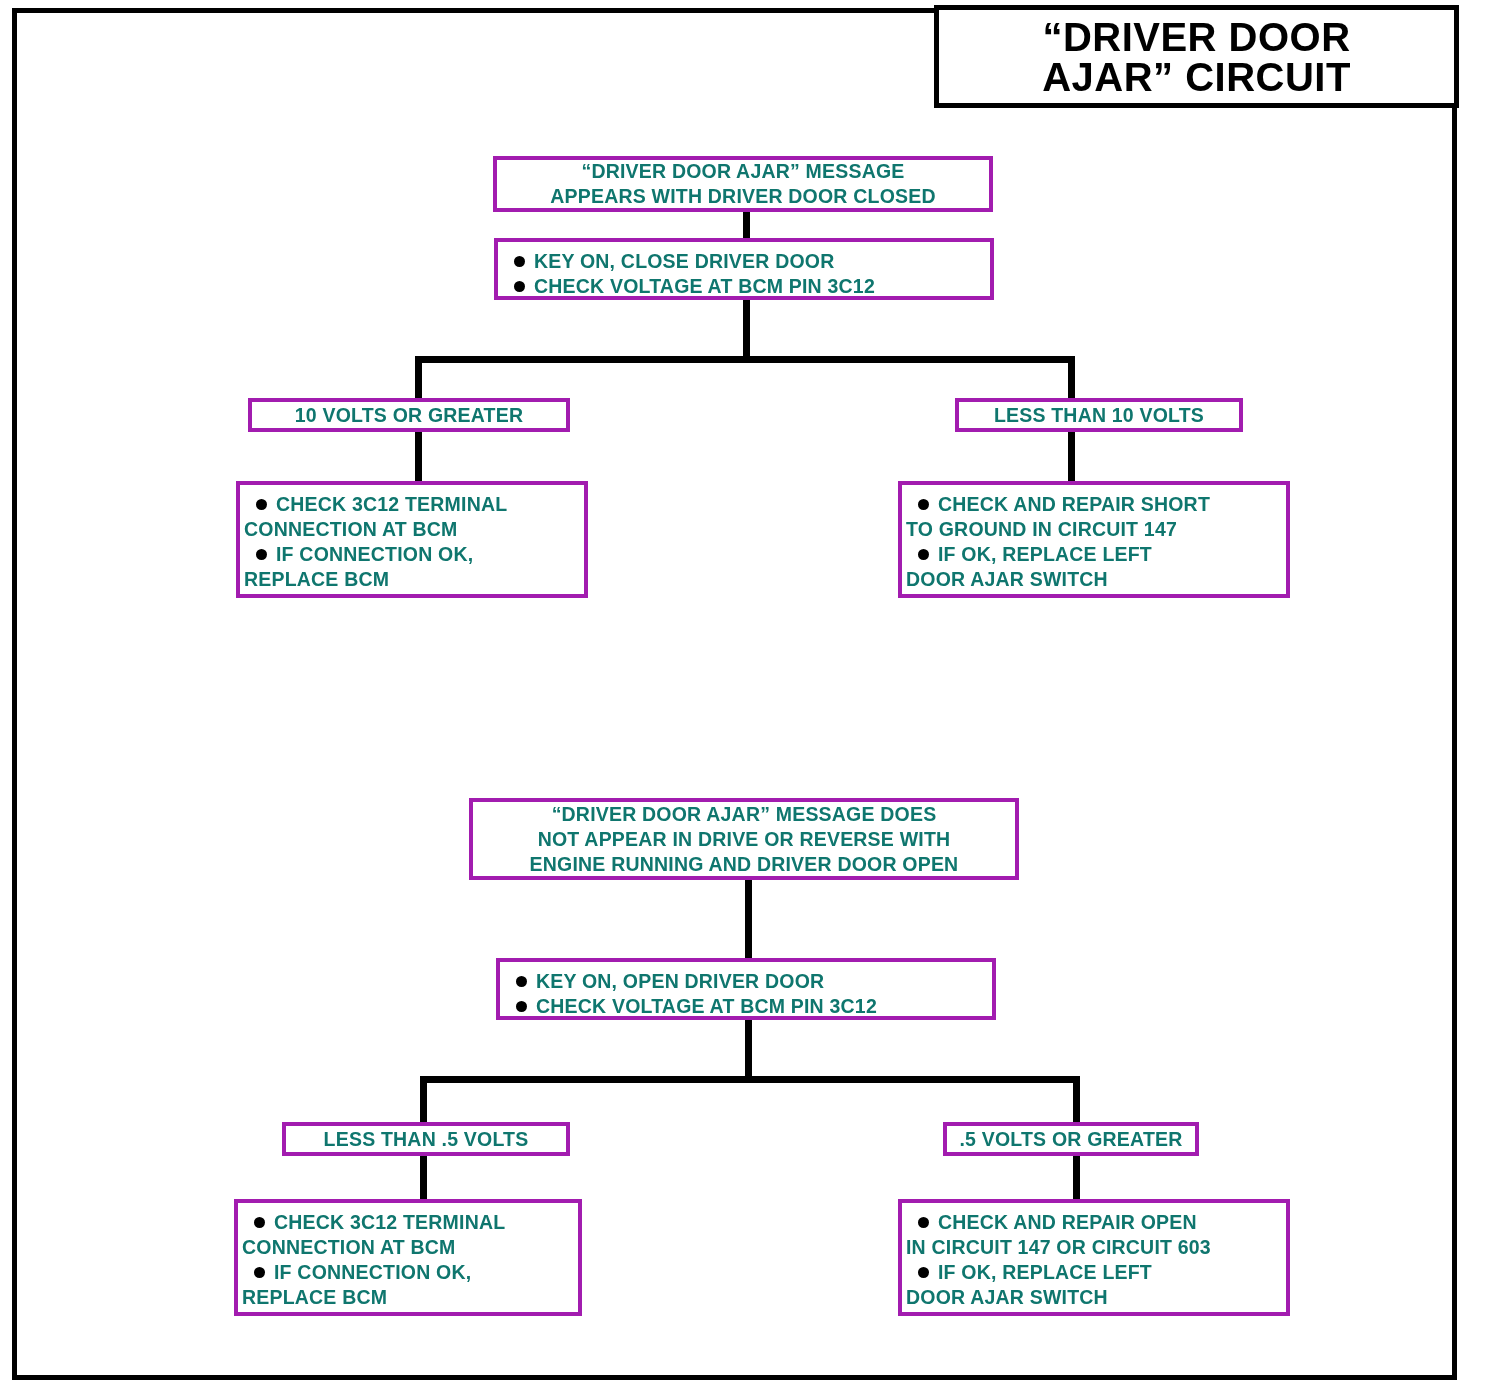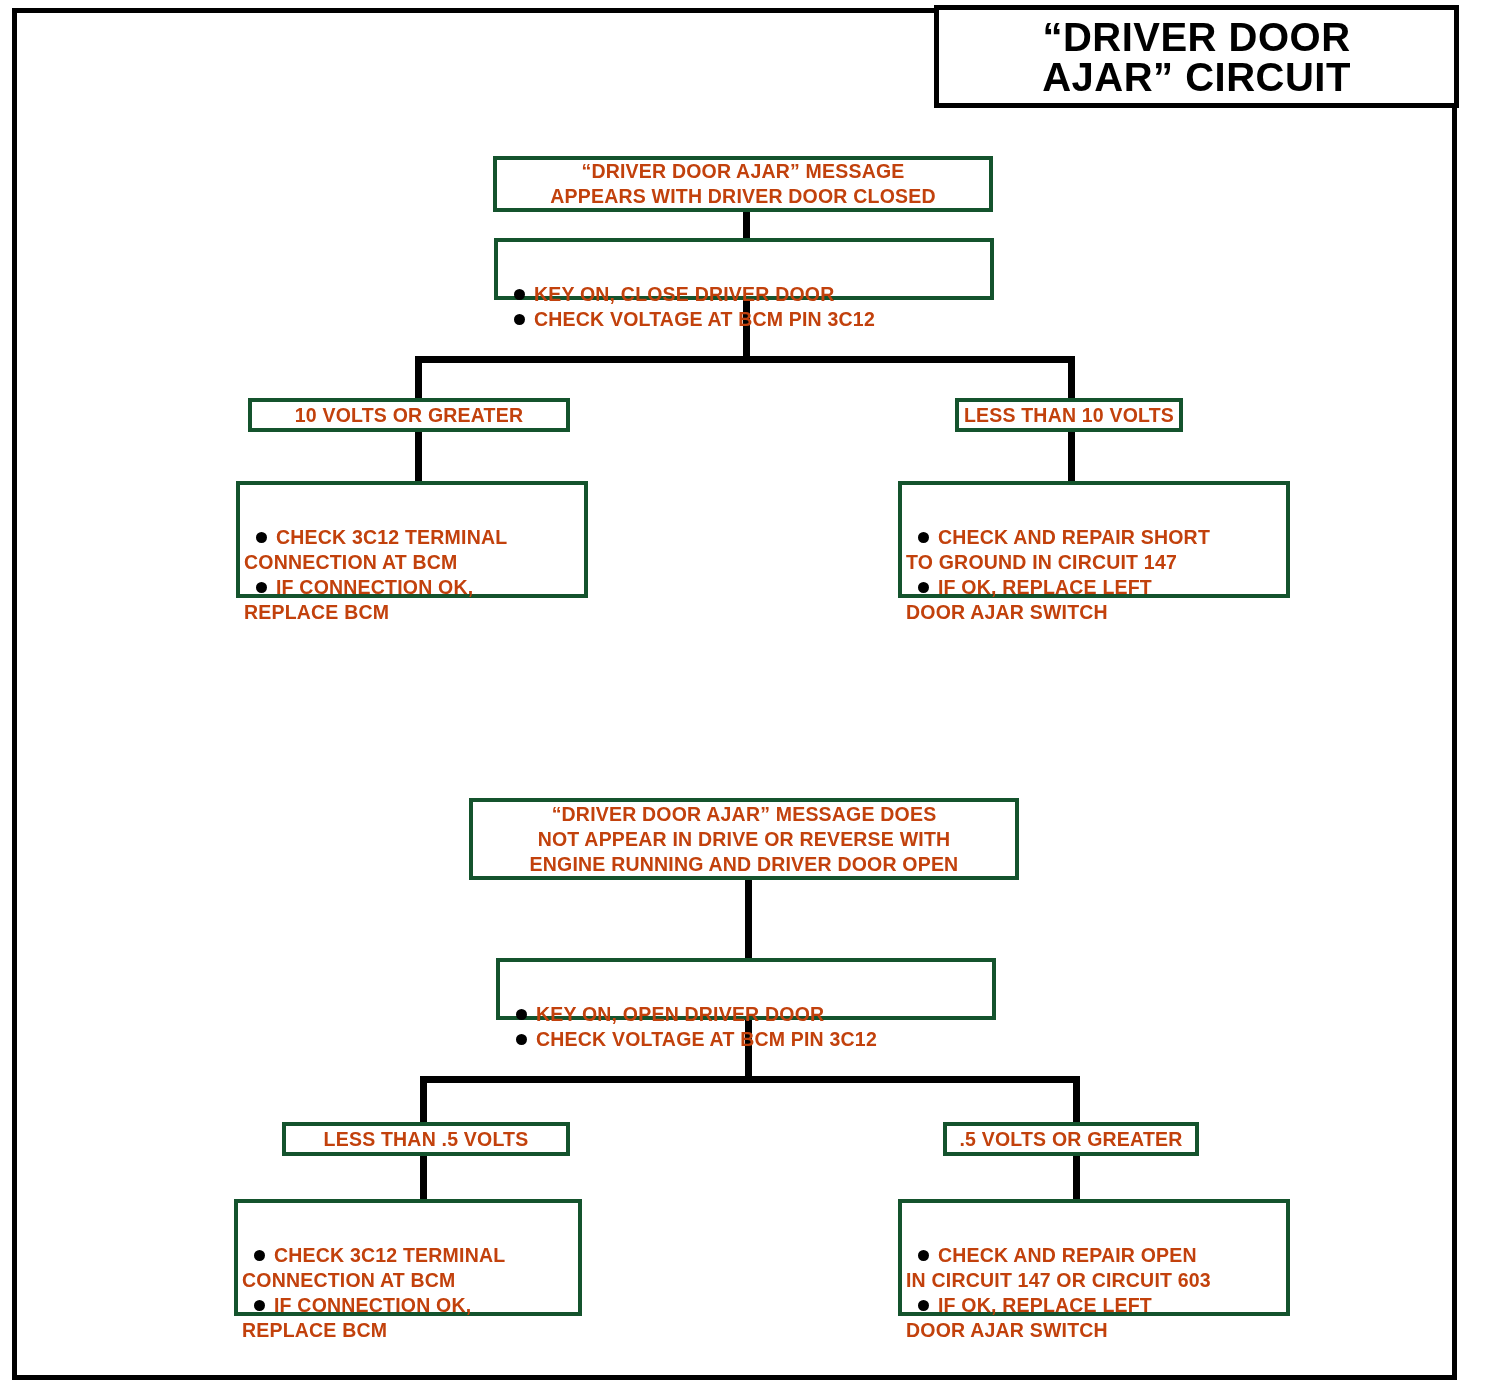--- a/index.html
+++ b/index.html
@@ -50,43 +50,42 @@
     font-size: 40px;
     font-weight: bold;
     letter-spacing: 0.5px;
     color: #000000;
     white-space: nowrap;
   }
 
   
   .box {
     position: absolute;
-    border: 4px solid #14532d;
+    border: 4px solid #a21caf;
     background: #ffffff;
     box-sizing: border-box;
-    color: #c2410c;
+    color: #0f766e;
     z-index: 5;
   }
   .box-text {
     font-size: 19.5px;
     font-weight: bold;
     line-height: 25px;
     letter-spacing: 0.2px;
     white-space: nowrap;
   }
   .center-text {
     display: flex;
     flex-direction: column;
     align-items: center;
     justify-content: center;
     height: 100%;
   }
   .pad-text {
-    padding: 25px 0 0 12px;
-    margin-top: 15px;
+    padding: 7px 0 0 12px;
   }
   .label-box {
     border-width: 4px;
     display: flex;
     align-items: center;
     justify-content: center;
     text-align: right;
   }
   .label-box .box-text {
     font-size: 19.5px;
@@ -173,21 +172,21 @@
         <span class="dot"></span><span>CHECK 3C12 TERMINAL</span>
       </span>
       <span class="box-text cont" style="margin-left:-8px;">CONNECTION AT BCM</span>
       <span class="box-text bul">
         <span class="dot"></span><span>IF CONNECTION OK,</span>
       </span>
       <span class="box-text cont" style="margin-left:-8px;">REPLACE BCM</span>
     </div>
   </div>
 
-  <div class="box label-box" style="left:955px; top:398px; width:228px; height:34px;">
+  <div class="box label-box" style="left:955px; top:398px; width:288px; height:34px;">
     <span class="box-text">LESS THAN 10 VOLTS</span>
   </div>
   <div class="vline" style="left:1068px; top:430px; height:56px;"></div>
 
   <div class="box" style="left:898px; top:481px; width:392px; height:117px;">
     <div class="pad-text">
       <span class="box-text bul">
         <span class="dot"></span><span>CHECK AND REPAIR SHORT</span>
       </span>
       <span class="box-text cont" style="margin-left:-8px;">TO GROUND IN CIRCUIT 147</span>

